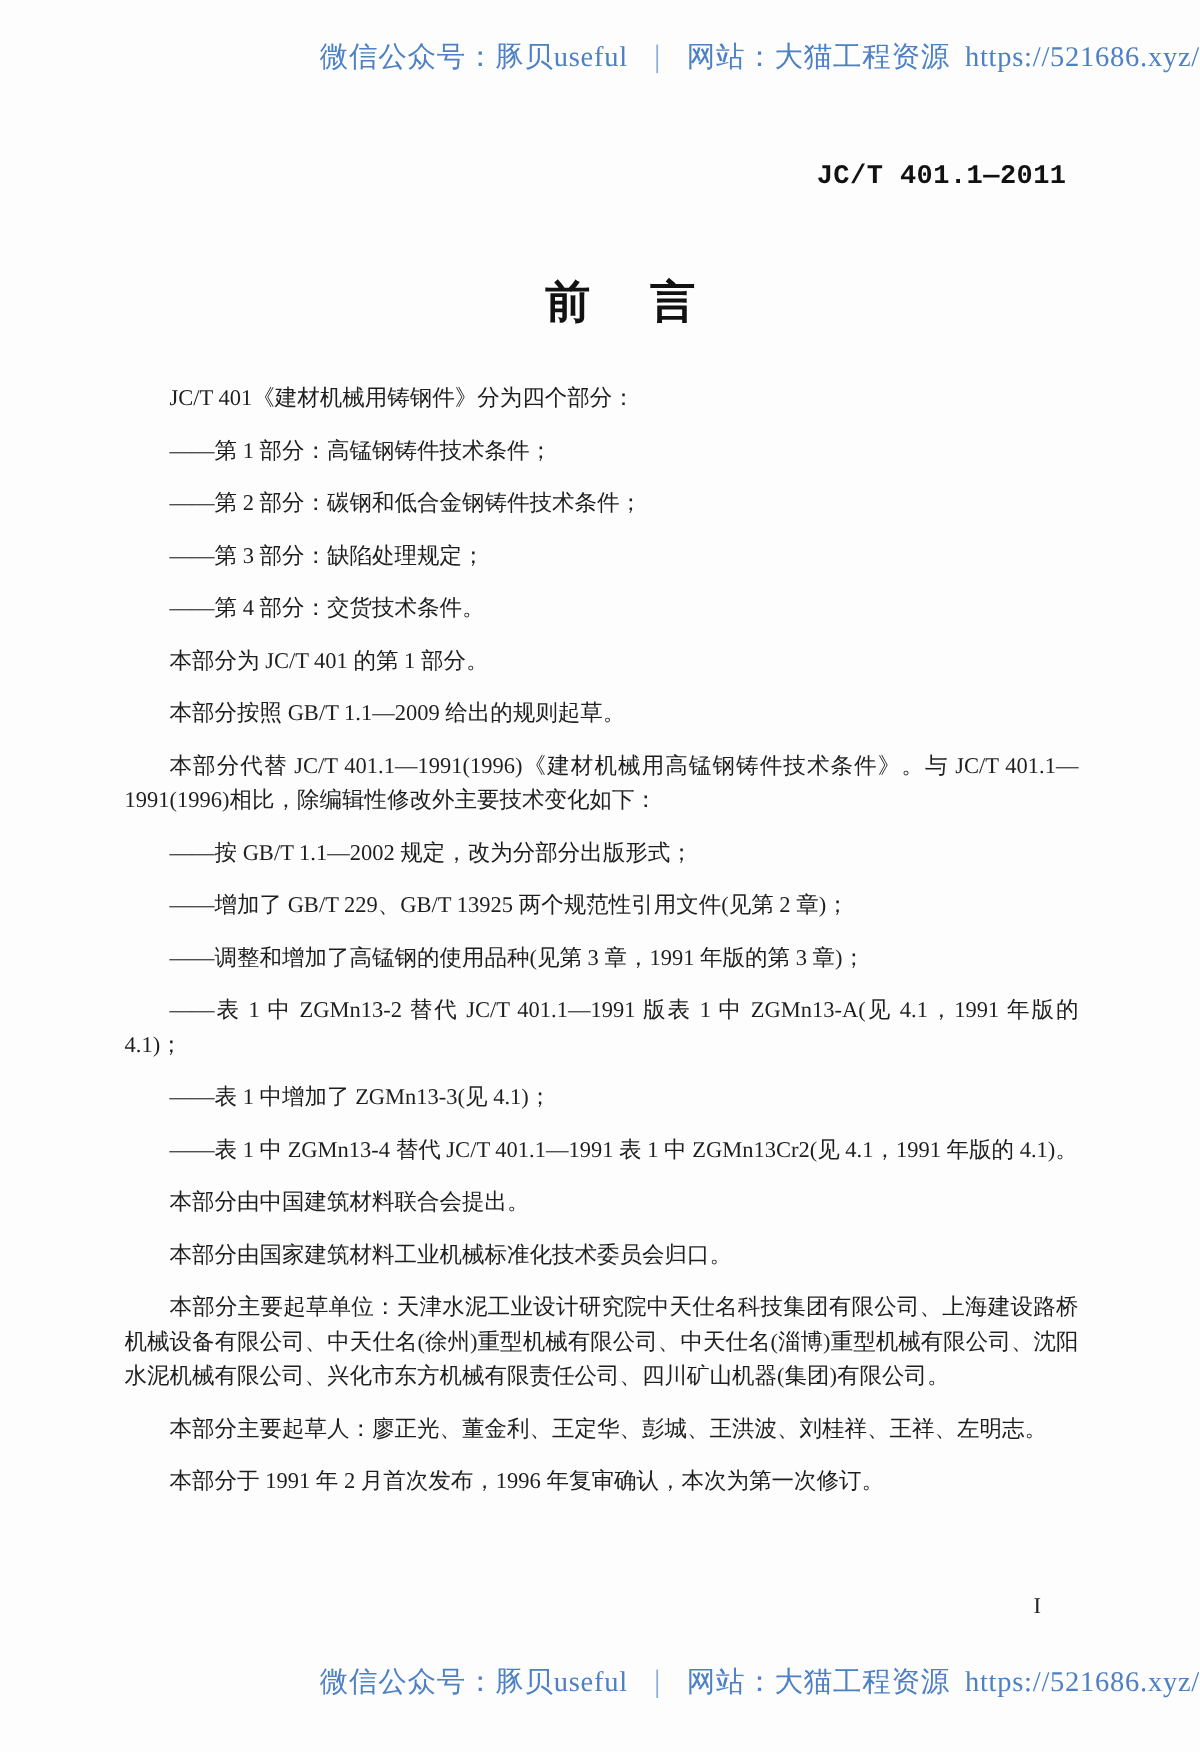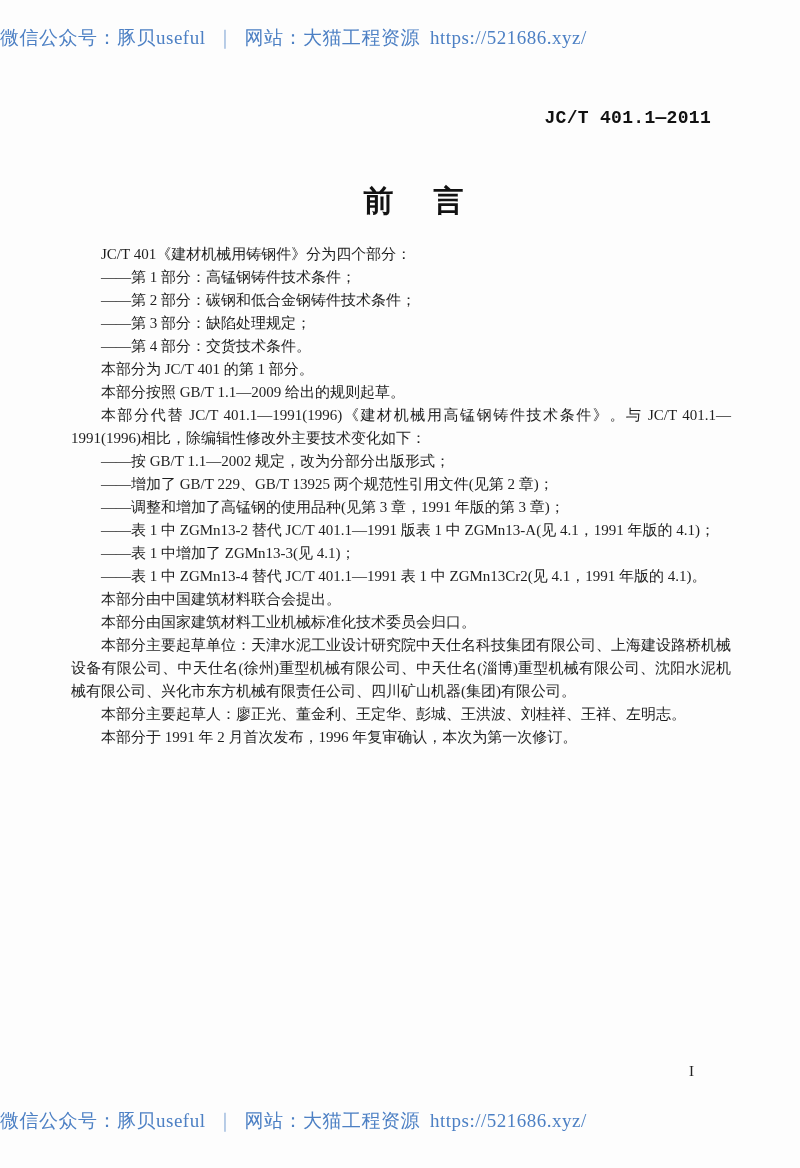--- a/index.html
+++ b/index.html
@@ -10,21 +10,21 @@
   *{box-sizing:border-box;}
   html,body{margin:0;padding:0;}
   body{
     width:800px;height:1168px;
     background:var(--paper);
     font-family:"Liberation Serif","DejaVu Serif",serif;
     position:relative;overflow:hidden;
   }
   .watermark{
     position:absolute;left:0;width:100%;
-    text-align:left;
+    text-align:right;
     color:var(--wm-blue);
     font-size:19px;
     letter-spacing:0.5px;
     white-space:nowrap;
   }
   .watermark .sep{
     margin:0 10px;
     opacity:0.65;
   }
   .watermark .url{margin-left:10px;}
@@ -47,21 +47,21 @@
     letter-spacing:5px;
     color:#121212;
   }
   .content{
     position:absolute;top:243px;left:71px;width:660px;
     font-size:15px;line-height:23px;
     color:var(--ink);
     text-align:justify;
   }
   .content p{
-    margin:0;
+    margin:12px;
     text-indent:2em;
   }
   .page-number{
     position:absolute;top:1063px;left:689px;
     font-size:15px;color:#222;
     font-family:"Liberation Serif","DejaVu Serif",serif;
   }
 </style>
 </head>
 <body>

